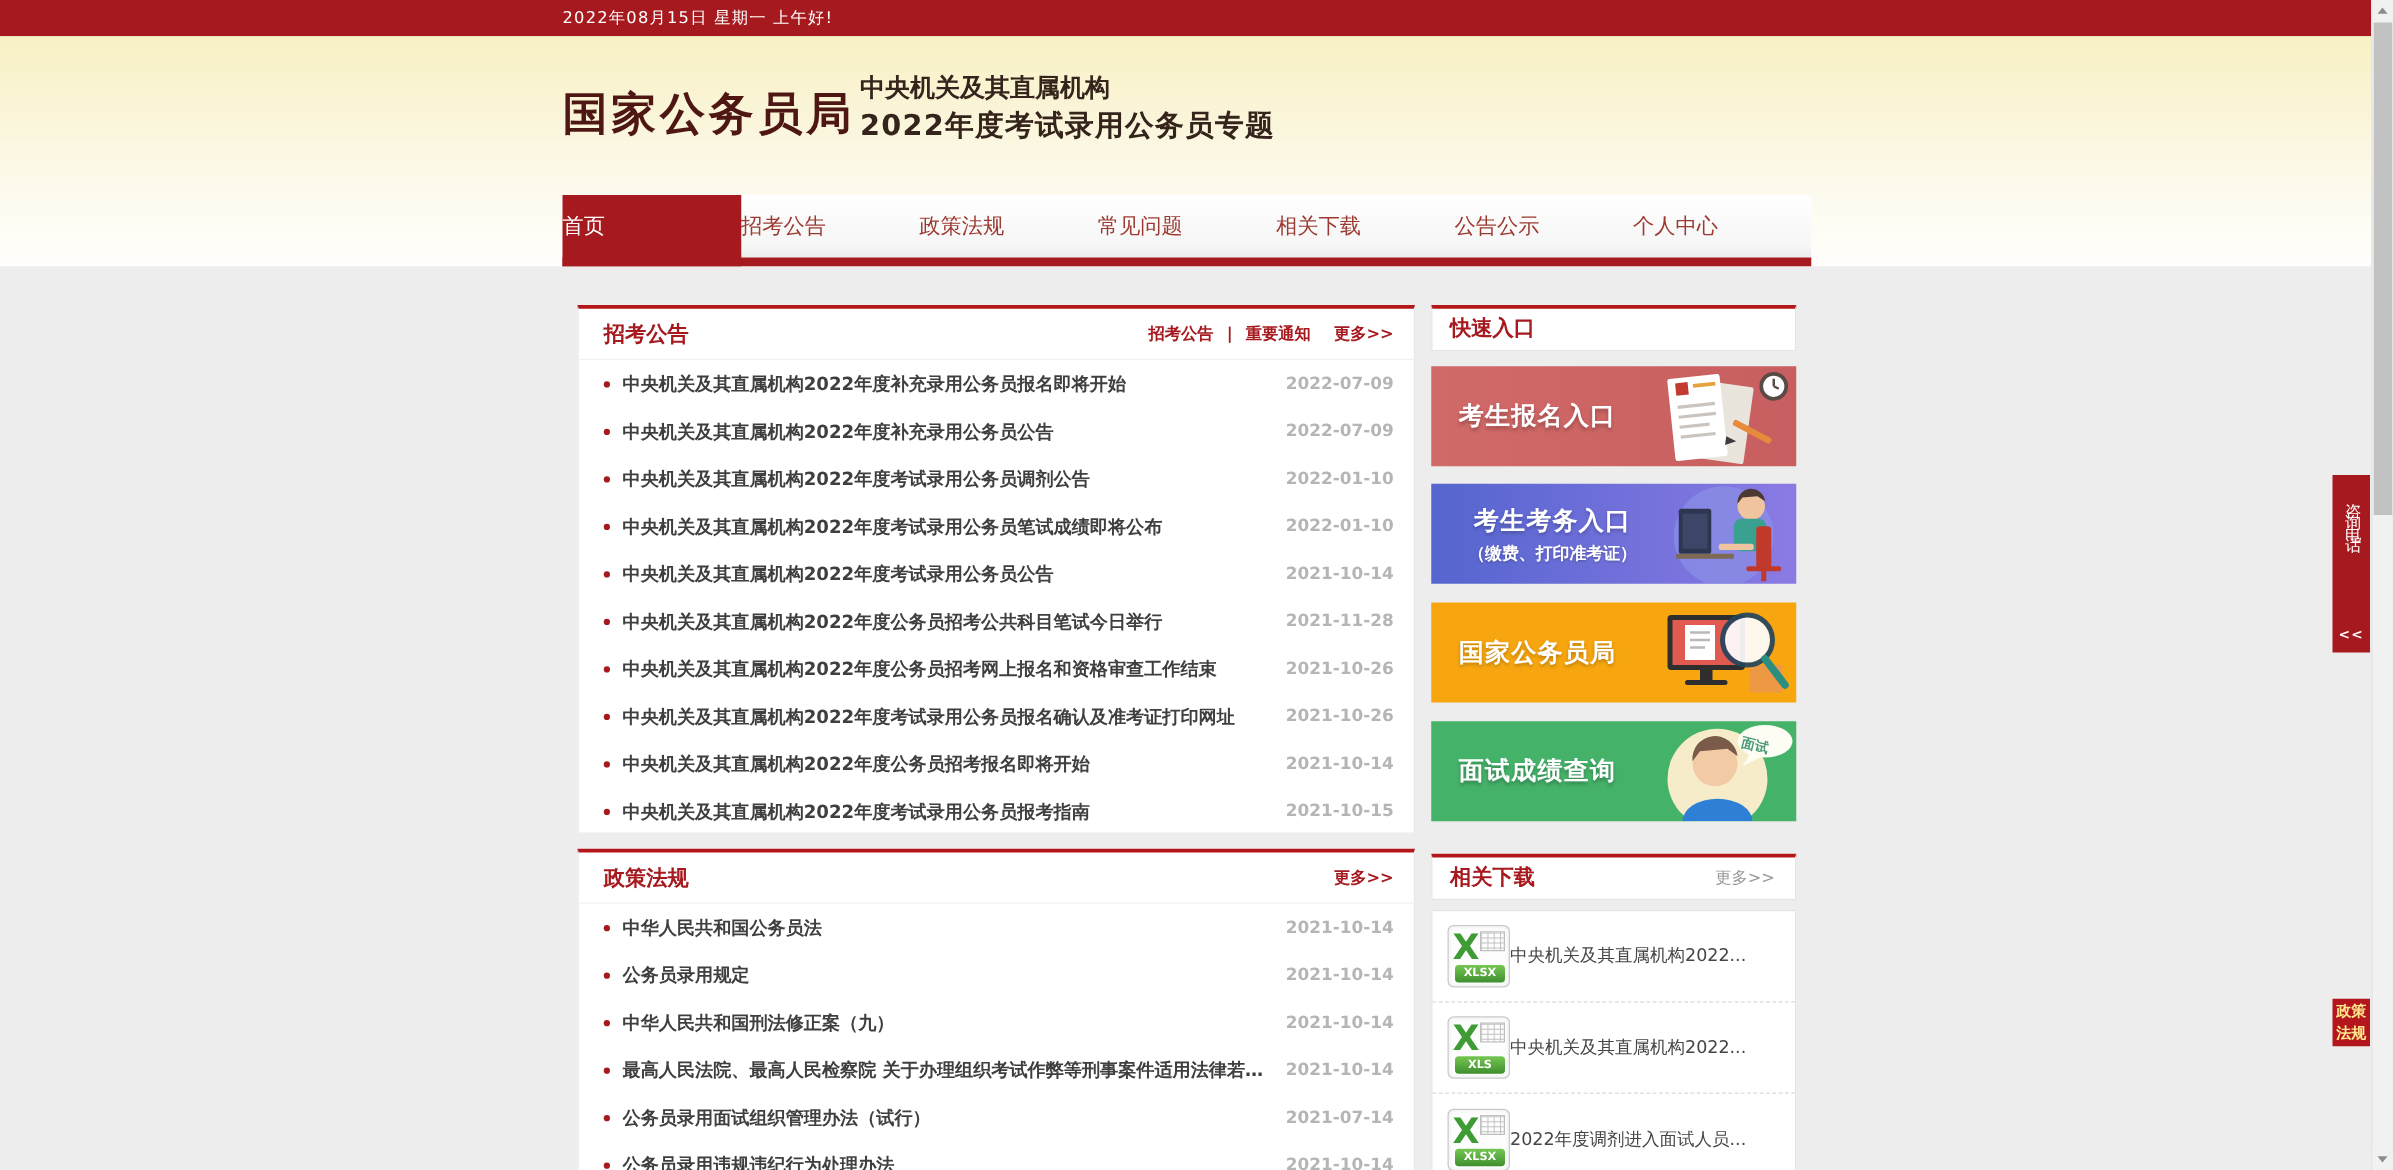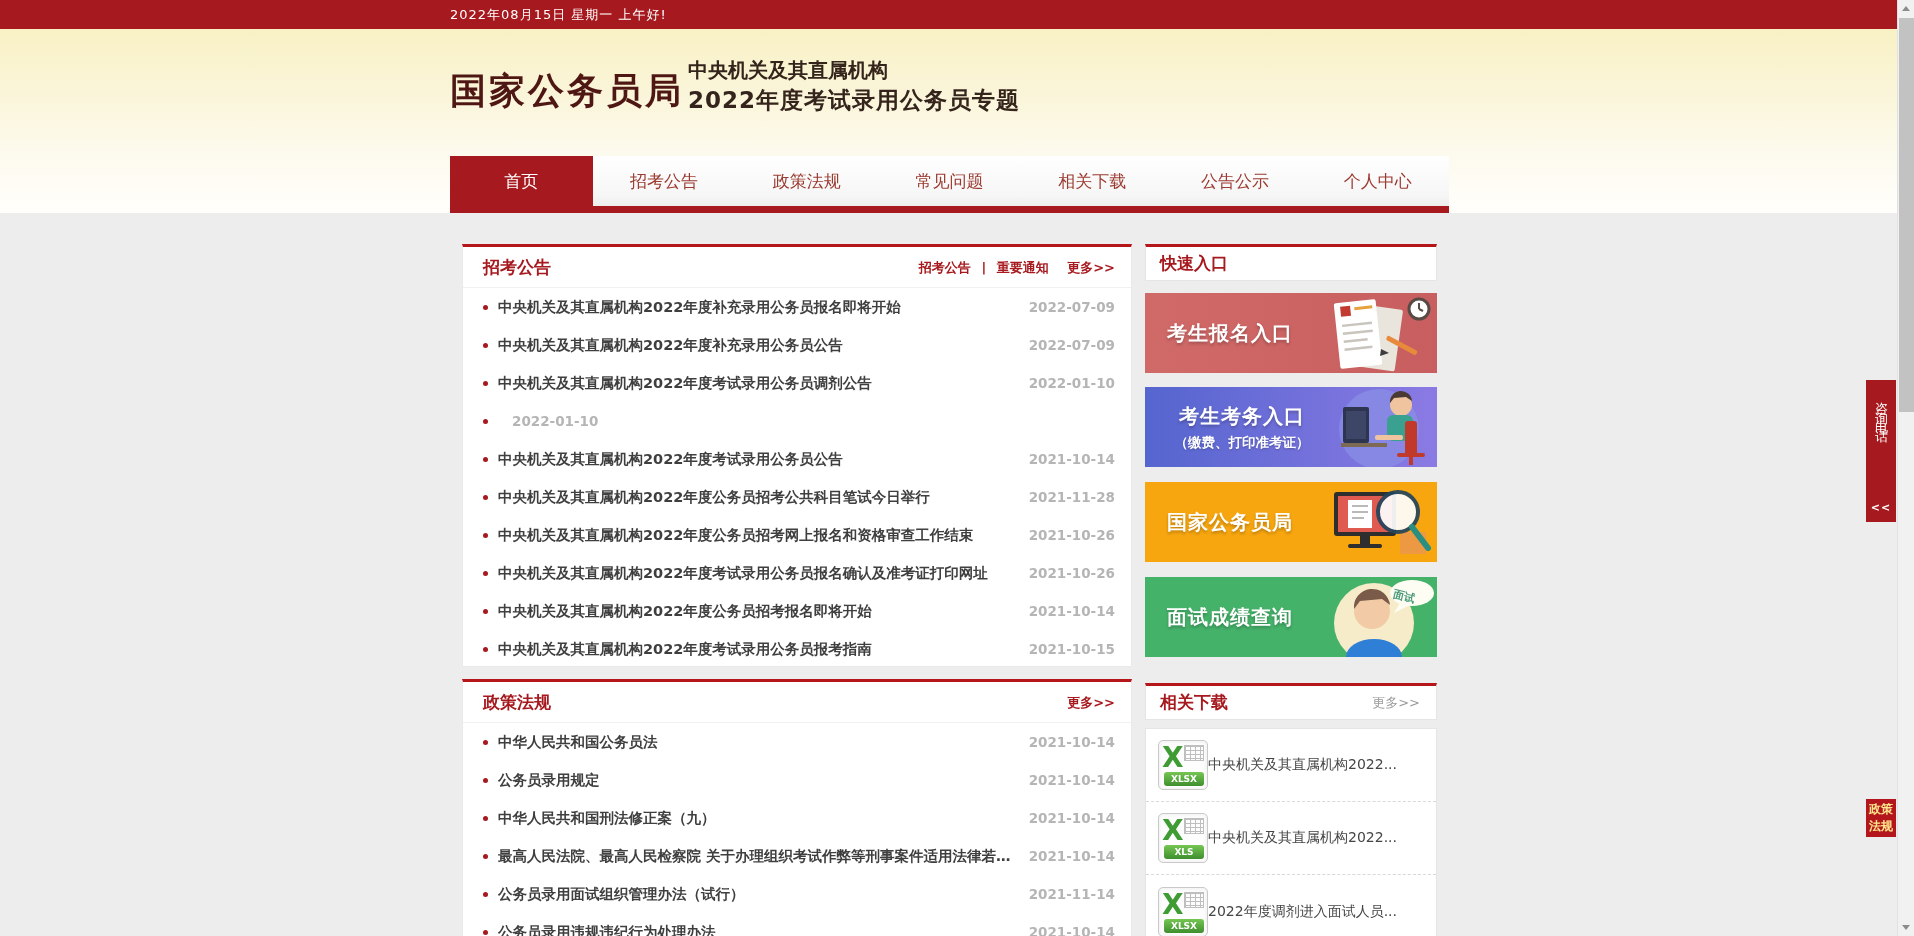--- a/index.html
+++ b/index.html
@@ -16,21 +16,21 @@
   .header-band { position:absolute; left:0; top:29px; width:1897px; height:184px;
     background:linear-gradient(180deg,#f8f1c5 0%,#faf5d9 35%,#fdfbef 70%,#fffefb 100%); }
   .logo-text { position:absolute; left:450px; top:38px; font-size:36px; font-weight:bold;
     color:#4f1713; letter-spacing:3px; }
   .subtitle1 { position:absolute; left:688px; top:28px; font-size:20px; font-weight:bold; color:#34241b; }
   .subtitle2 { position:absolute; left:688px; top:56px; font-size:23px; font-weight:bold; color:#34241b; letter-spacing:1px; }
   
   .nav { position:absolute; left:450px; top:156px; width:999px; height:57px;
     background:linear-gradient(180deg,#ffffff 0%,#f6f6f6 80%,#ededed 100%);
     border-bottom:7px solid #a6191e; display:flex; }
-  .nav-tab { flex:1; text-align:center; line-height:50px; font-size:17px; color:#9b3a30; cursor:pointer; }
+  .nav-tab { flex:1; line-height:50px; font-size:17px; color:#9b3a30; cursor:pointer; }
   .nav-tab.active { background:#a6191e; color:#ffffff; height:57px; line-height:50px; }
   
   .panel { position:absolute; background:#fff; border:1px solid #e9e9e9; border-top:3px solid #b4161a; }
   .panel-head { position:relative; height:41px; line-height:41px; padding:0 16px 0 20px;
     border-bottom:1px solid #f1f1f1; }
   .panel-title { font-size:17px; font-weight:bold; color:#a6191e; }
   .head-links { position:absolute; right:16px; top:0; height:41px; line-height:41px;
     font-size:13px; color:#a6191e; font-weight:bold; }
   .head-links span { margin-left:6px; cursor:pointer; }
   .head-more-gray { position:absolute; right:16px; top:0; height:36px; line-height:33px;
@@ -150,20 +150,21 @@
       <span class="news-title">中央机关及其直属机构2022年度补充录用公务员公告</span>
       <span class="news-date">2022-07-09</span>
     </li>
     <li class="news-row">
       <span class="dot"></span>
       <span class="news-title">中央机关及其直属机构2022年度考试录用公务员调剂公告</span>
       <span class="news-date">2022-01-10</span>
     </li>
     <li class="news-row">
       <span class="dot"></span>
+      <span class="news-title">中央机关及其直属机构2022年度考试录用公务员笔试成绩即将公布</span>
       <span class="news-date">2022-01-10</span>
     </li>
     <li class="news-row">
       <span class="dot"></span>
       <span class="news-title">中央机关及其直属机构2022年度考试录用公务员公告</span>
       <span class="news-date">2021-10-14</span>
     </li>
     <li class="news-row">
       <span class="dot"></span>
       <span class="news-title">中央机关及其直属机构2022年度公务员招考公共科目笔试今日举行</span>
@@ -214,21 +215,21 @@
       <span class="news-date">2021-10-14</span>
     </li>
     <li class="news-row">
       <span class="dot"></span>
       <span class="news-title">最高人民法院、最高人民检察院 关于办理组织考试作弊等刑事案件适用法律若干问题的解释</span>
       <span class="news-date">2021-10-14</span>
     </li>
     <li class="news-row">
       <span class="dot"></span>
       <span class="news-title">公务员录用面试组织管理办法（试行）</span>
-      <span class="news-date">2021-11-14</span>
+      <span class="news-date">2021-07-14</span>
     </li>
     <li class="news-row">
       <span class="dot"></span>
       <span class="news-title">公务员录用违规违纪行为处理办法</span>
       <span class="news-date">2021-10-14</span>
     </li>
   </ul>
 </div>
 
 <div class="side-head quick-head">

